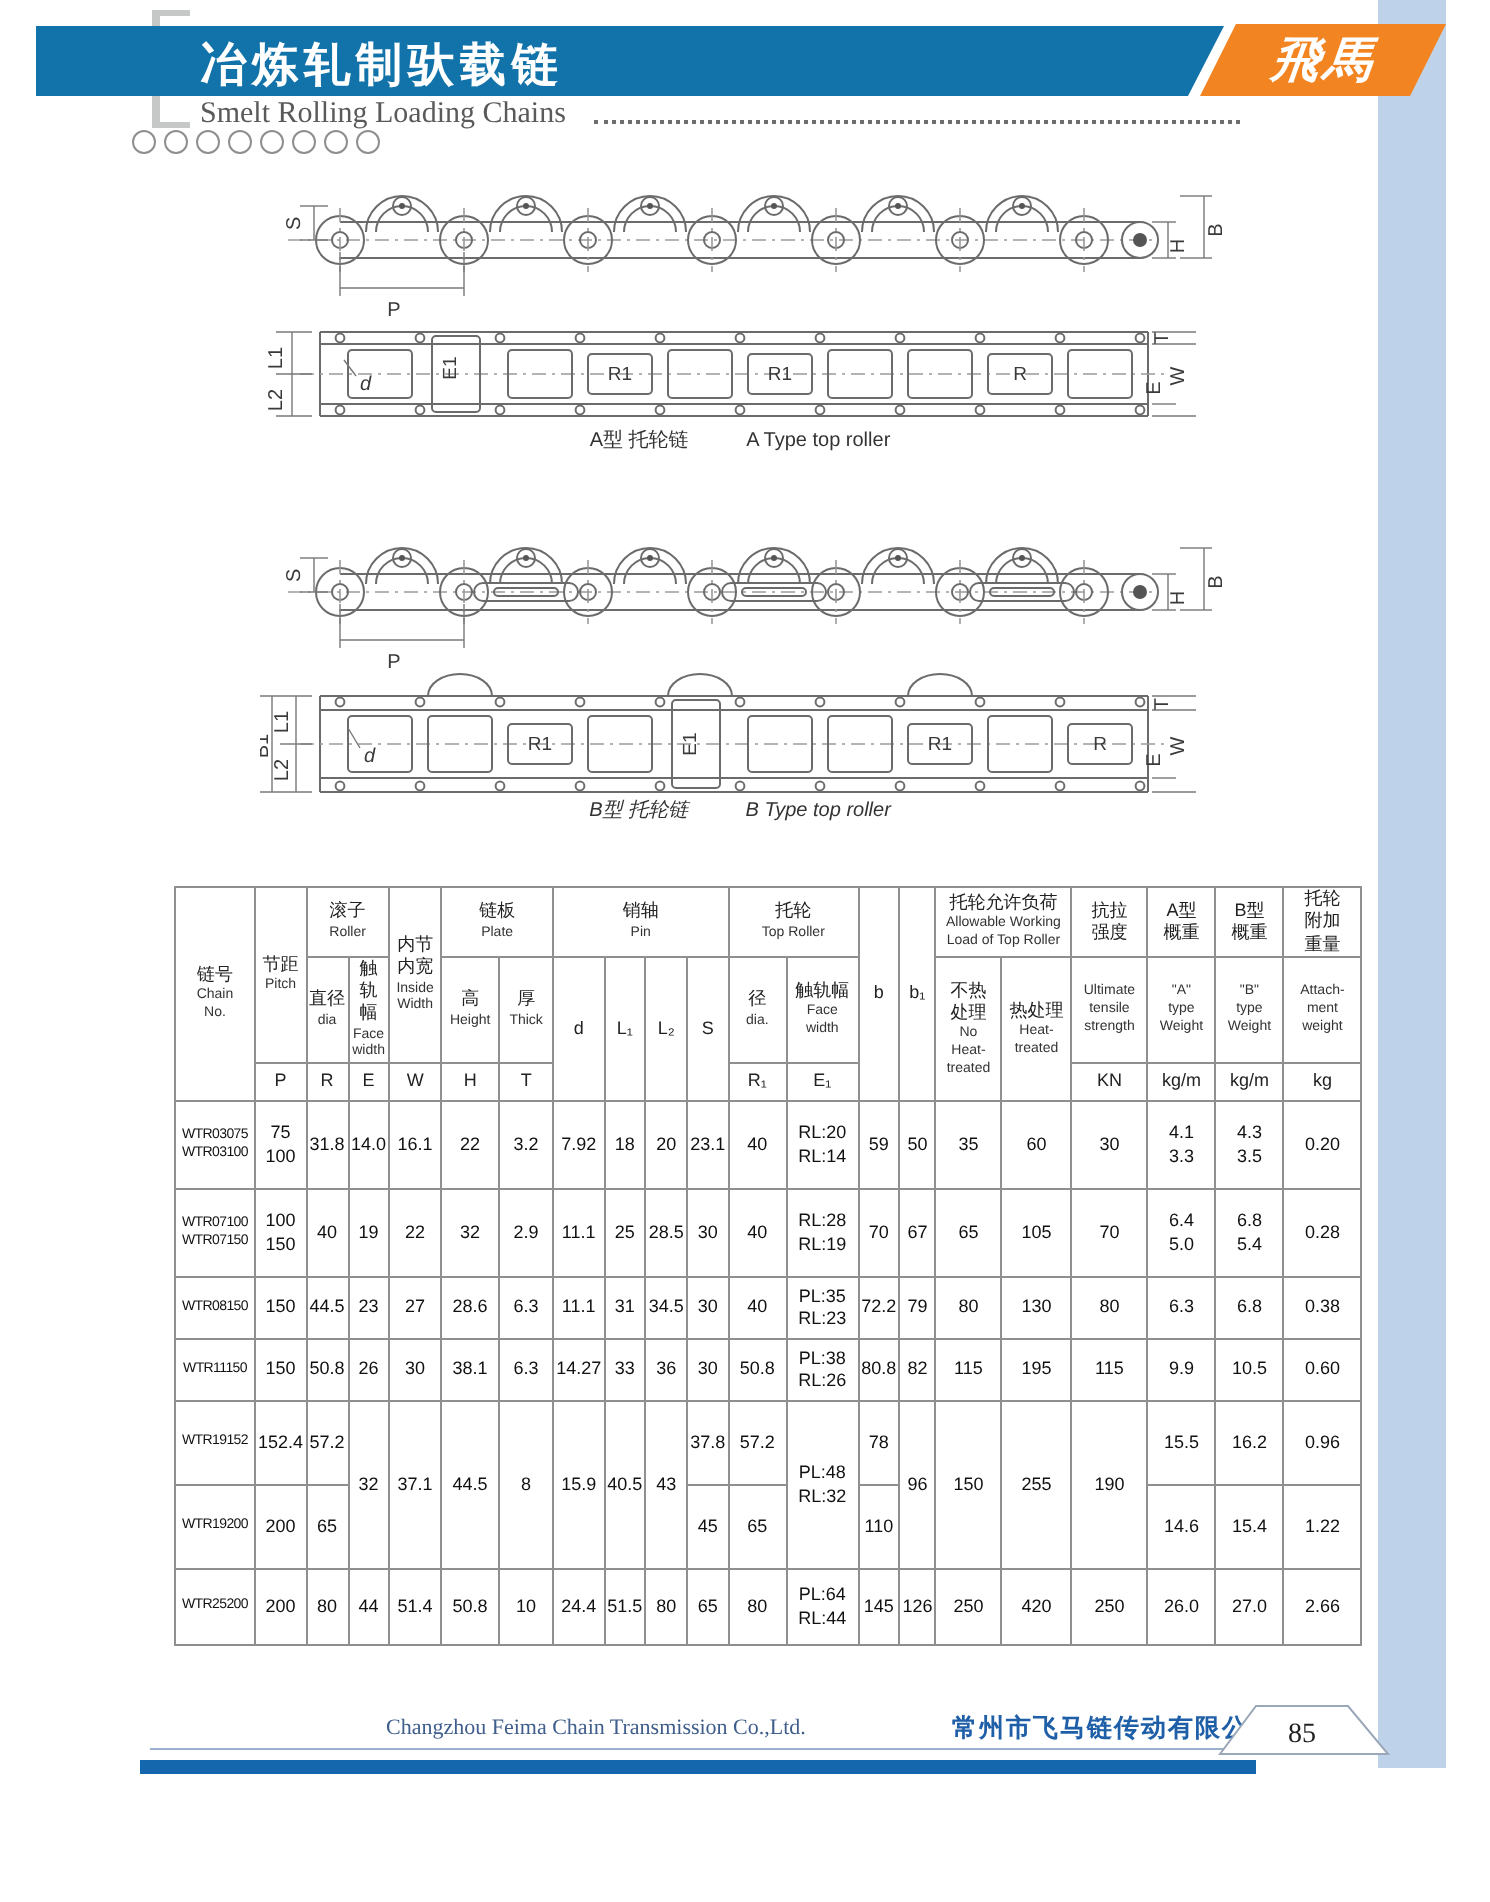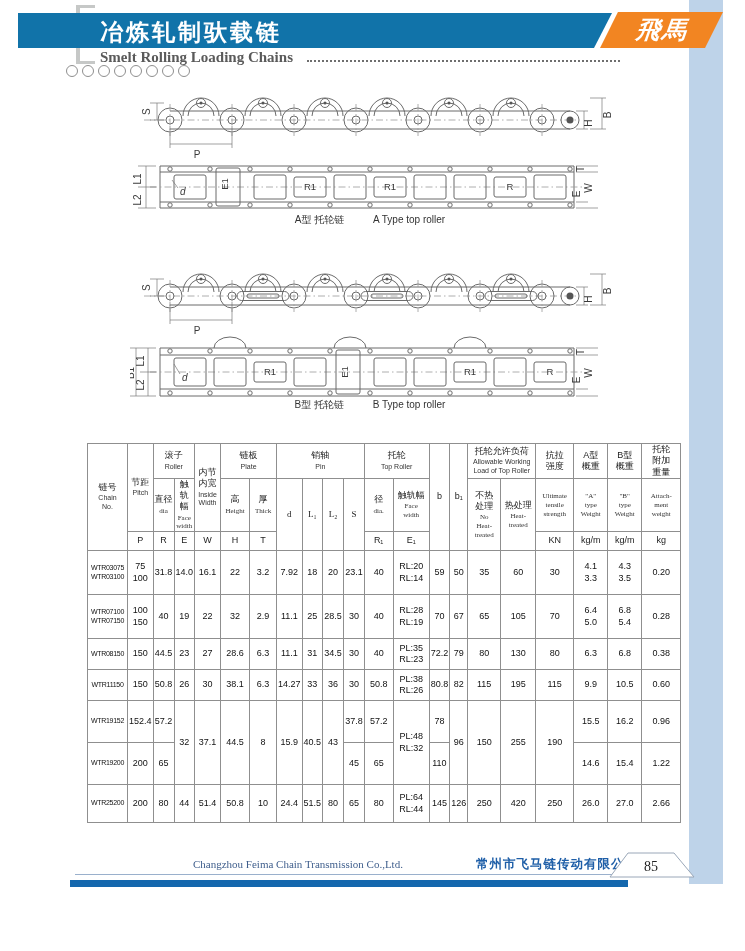--- a/index.html
+++ b/index.html
@@ -9,49 +9,49 @@
   .right-strip{position:absolute;left:689px;top:0;width:34px;height:884px;background:#bed3e9;}
   .bracket{position:absolute;left:76px;top:5px;width:15px;height:53px;
            border-left:4px solid #c6c8c7;border-top:3px solid #c6c8c7;border-bottom:3px solid #c6c8c7;}
   .blue-band{position:absolute;left:18px;top:13px;width:594px;height:35px;background:#1173a9;
              clip-path:polygon(0 0,100% 0,calc(100% - 18px) 100%,0 100%);}
   .page-title{position:absolute;left:100px;top:17px;color:#fff;font-size:23px;font-weight:bold;letter-spacing:3px;}
   .logo{position:absolute;left:600px;top:12px;width:123px;height:36px;background:#f28522;
         clip-path:polygon(14.6% 0,100% 0,85.4% 100%,0 100%);display:flex;align-items:center;justify-content:center;}
   .logo-text{color:#fff;font-size:24px;font-weight:bold;font-style:italic;
              font-family:"Liberation Serif",serif;letter-spacing:2px;transform:skewX(-6deg);}
-  .subtitle-row{position:absolute;left:100px;top:49px;width:520px;display:flex;align-items:flex-end;font-weight:bold;}
+  .subtitle-row{position:absolute;left:100px;top:49px;width:520px;display:flex;align-items:flex-end;}
   .subtitle{font-family:"Liberation Serif",serif;font-size:15px;color:#5a5a5a;white-space:nowrap;}
   .leader{flex:1;border-bottom:2px dotted #6e6e6e;margin:0 0 4px 14px;height:1px;}
   .circles{position:absolute;left:66px;top:65px;display:flex;gap:4px;}
   .circles span{width:10px;height:10px;border:1.6px solid #8f8f8f;border-radius:50%;display:inline-block;}
   
   .fig{position:absolute;left:130px;}
   .fig-a{top:82px;}
   .fig-b{top:252px;}
   .ln{fill:none;stroke:#6b6b6b;stroke-width:1;}
   .lnf{fill:#555;stroke:none;}
   .cl{fill:none;stroke:#9a9a9a;stroke-width:0.8;stroke-dasharray:7 3 1.5 3;}
   .dim{fill:none;stroke:#787878;stroke-width:0.7;}
   .dimt{font-size:10px;fill:#3a3a3a;font-family:"Liberation Sans",sans-serif;}
   .boxt{font-size:9.5px;fill:#3a3a3a;font-family:"Liberation Sans",sans-serif;}
   .ital{font-style:italic;}
   .cap{position:absolute;left:90px;width:560px;text-align:center;font-size:10px;color:#333;}
-  .cap-a{top:213px;} .cap-b{top:398px;}
+  .cap-a{top:213px;} .cap-b{top:398px;font-style:italic;}
   .cap .gap{display:inline-block;width:26px;}
   
   .spec-table{position:absolute;left:87px;top:443px;border-collapse:collapse;table-layout:fixed;background:#fff;}
   .spec-table th,.spec-table td{border:1px solid #8f8f8f;text-align:center;vertical-align:middle;
       padding:0 1px;white-space:pre-line;line-height:1.25;font-weight:normal;}
   .spec-table .cn{display:block;font-size:9px;color:#222;}
   .spec-table .en{display:block;font-size:7px;color:#333;margin-top:1px;}
   .spec-table .letters th{height:18px;font-size:9px;}
   .spec-table td{font-size:9px;color:#111;}
   .spec-table td.chain-cell{font-size:7px;letter-spacing:-0.3px;}
-  .hr1 th{height:32px;} .hr2 th{height:52px;font-family:Liberation Serif, serif;}
+  .hr1 th{height:32px;} .hr2 th{height:52px;}
   
   .footer-thin{position:absolute;left:75px;top:874px;width:612px;height:1px;background:#9ab0cc;}
   .footer-bar{position:absolute;left:70px;top:880px;width:558px;height:7px;background:#1467ad;}
   .footer-en{position:absolute;left:193px;top:858px;font-family:"Liberation Serif",serif;
              font-size:11px;color:#3f5e8c;}
   .footer-cn{position:absolute;left:476px;top:856px;font-family:"Liberation Serif",serif;
              font-size:12.5px;font-weight:bold;color:#1f5fa8;letter-spacing:1px;}
   .page-tab{position:absolute;left:598px;top:851px;}
 </style>
 </head>

